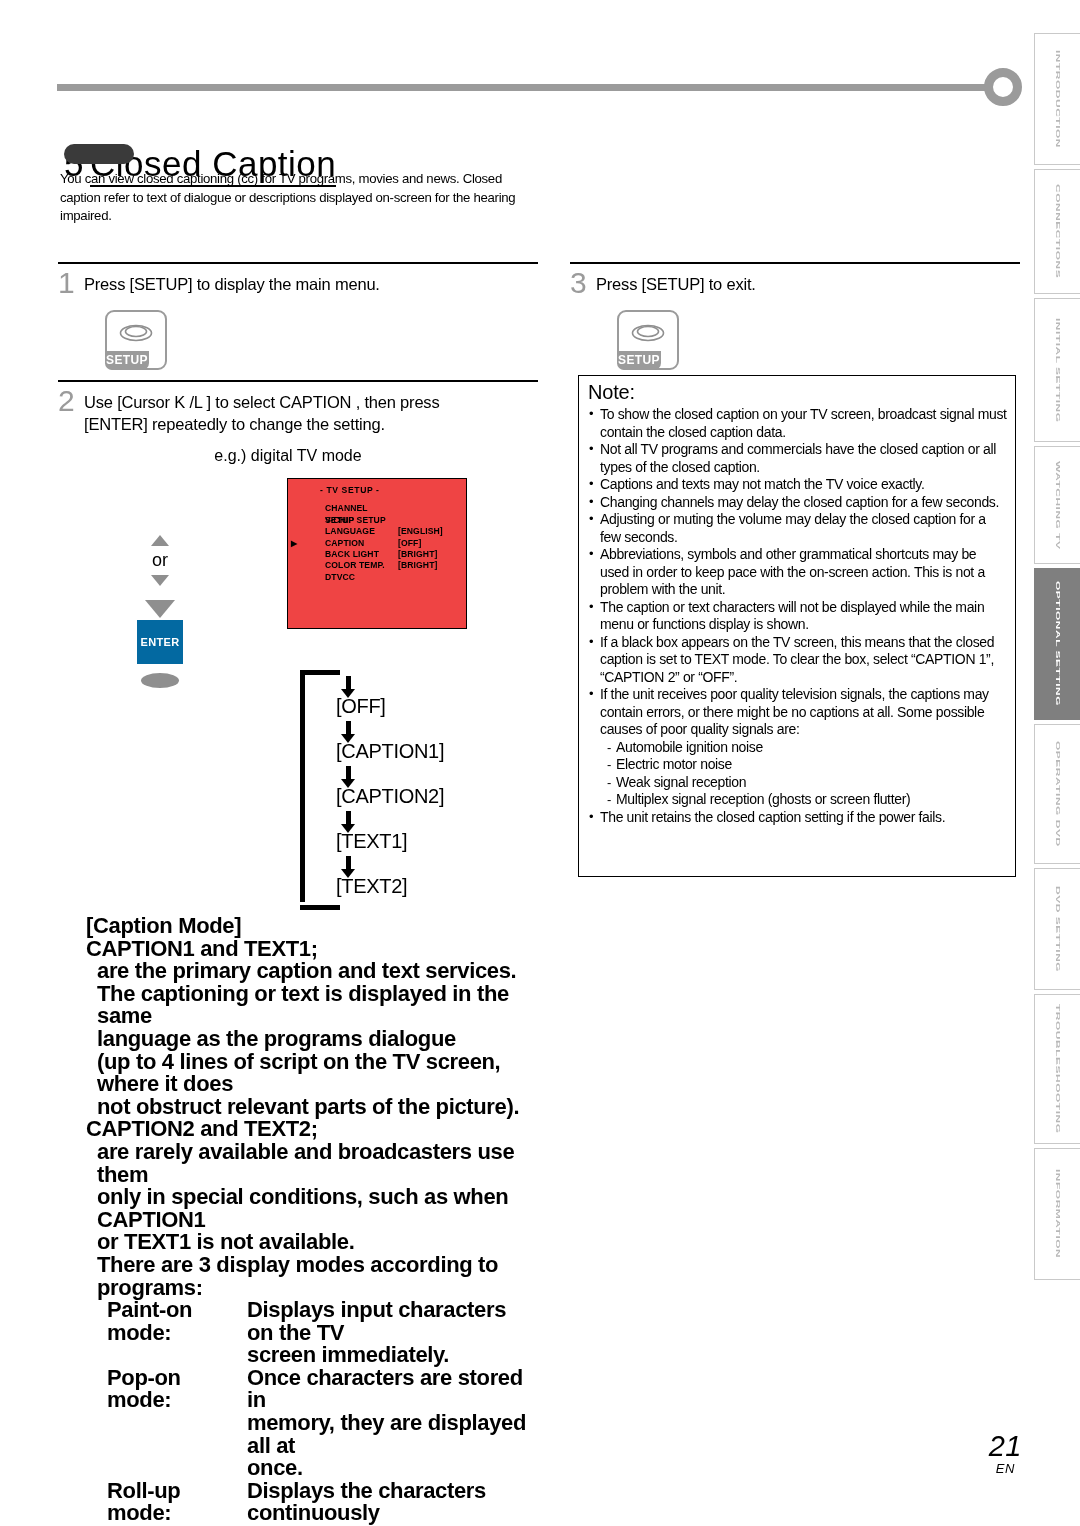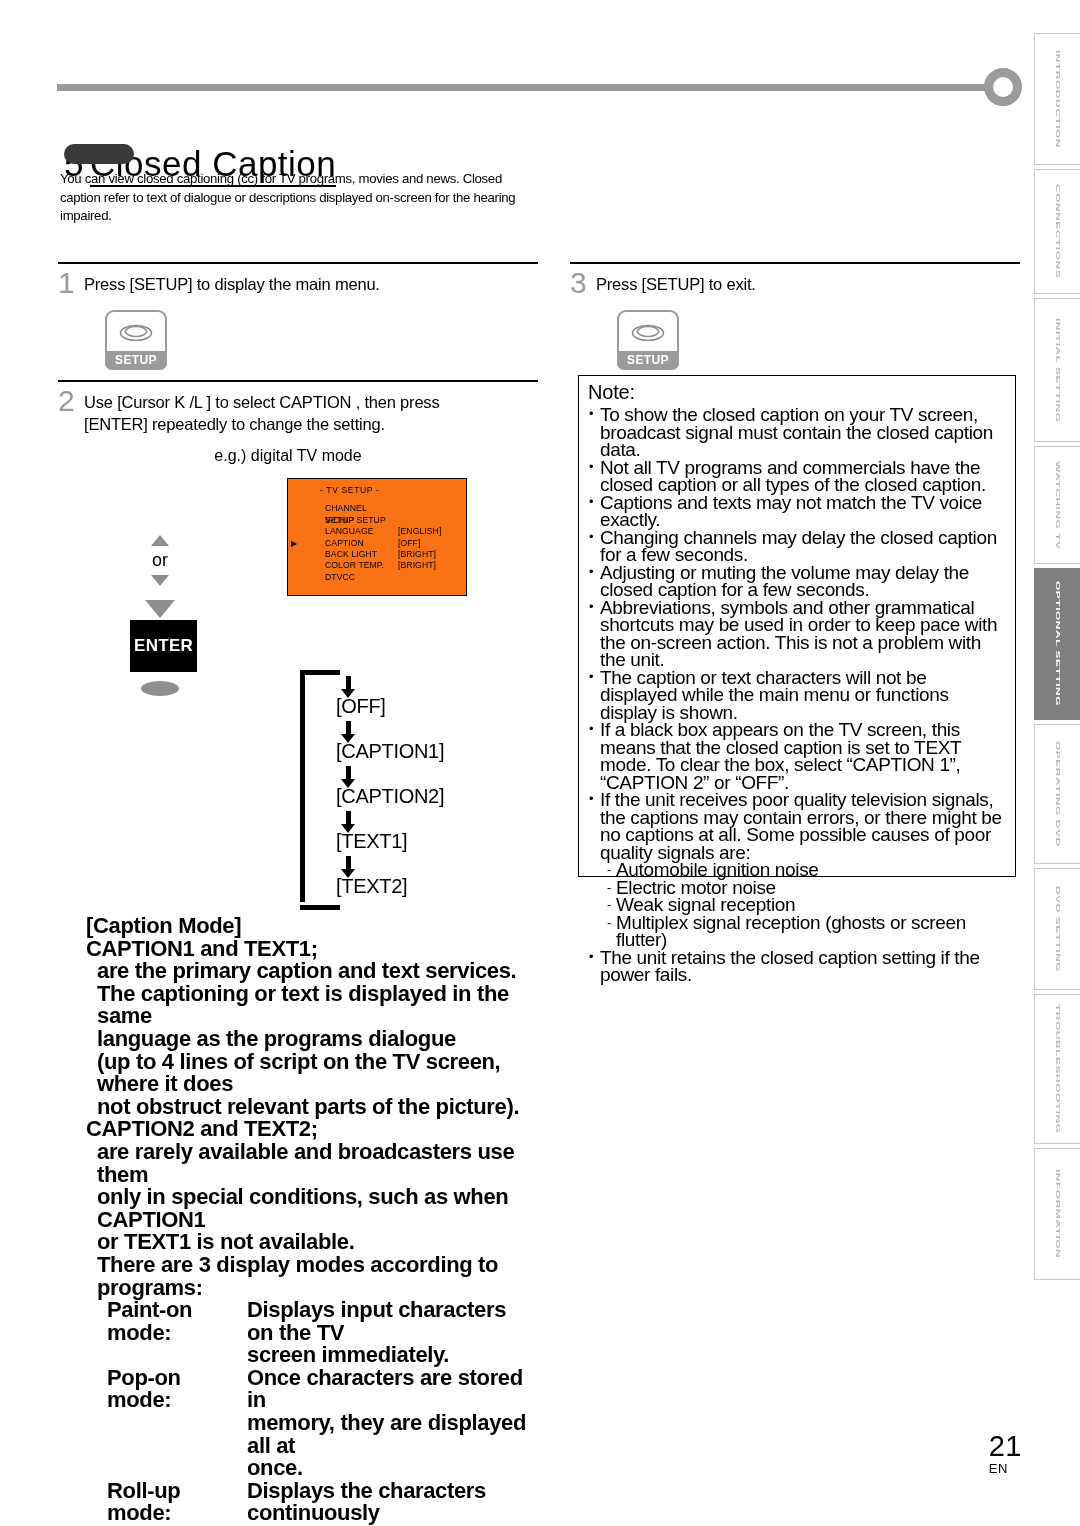--- a/index.html
+++ b/index.html
@@ -36,43 +36,43 @@
   .step { position:absolute; width:100%; }
   .step-rule { height:2px; background:#000; width:100%; }
   .step-head { display:flex; align-items:flex-start; margin-top:6px; }
   .step-num { color:#9b9b9b; font-size:30px; line-height:26px; width:26px; flex:0 0 26px; }
   .step-text { font-size:16.5px; line-height:22px; letter-spacing:-0.2px; padding-top:3px; }
 
   
   .key { width:62px; height:60px; position:relative; }
   .key-body { position:absolute; left:0; top:0; width:62px; height:60px;
               border:2px solid #9b9b9b; border-radius:9px; background:#fff; }
-  .key-cap  { position:absolute; left:0; bottom:0; width:62px; height:19px;
+  .key-cap  { position:absolute; left:0; bottom:0; width:44px; height:19px;
               background:#9b9b9b; border-radius:0 0 7px 7px;
               color:#fff; font-size:12px; font-weight:bold; text-align:center; line-height:19px;
               letter-spacing:0.4px; }
   .key-glyph { position:absolute; left:14px; top:14px; width:34px; height:18px; }
 
   
   #cursor-group { position:absolute; left:130px; top:535px; width:60px; text-align:center; }
   .tri-up   { width:0;height:0;border-left:9px solid transparent;border-right:9px solid transparent;
               border-bottom:11px solid #8f8f8f; margin:0 auto; }
   .tri-dn   { width:0;height:0;border-left:9px solid transparent;border-right:9px solid transparent;
               border-top:11px solid #8f8f8f; margin:0 auto; }
   .or-word  { font-size:18px; color:#000; margin:4px 0 4px; }
   .tri-big  { width:0;height:0;border-left:15px solid transparent;border-right:15px solid transparent;
               border-top:18px solid #8f8f8f; margin:14px auto 2px; }
-  .enter-lbl{ display:inline-block; background:#000000; color:#fff; font-size:17px; font-weight:bold;
+  .enter-lbl{ display:inline-block; background:#0369a1; color:#fff; font-size:11px; font-weight:bold;
               padding:16px 4px; letter-spacing:0.3px; }
   .ellipse-gray { width:38px; height:15px; background:#8f8f8f; border-radius:50%; margin:9px auto 0; }
 
   
-  #osd { position:absolute; left:287px; top:478px; width:180px; height:118px;
-         border:1.5px solid #000; background:#f97316; font-size:8.6px; line-height:11.4px;
-         letter-spacing:0.1px; }
+  #osd { position:absolute; left:287px; top:478px; width:180px; height:151px;
+         border:1.5px solid #000; background:#ef4444; font-size:8.6px; line-height:11.4px;
+         letter-spacing:0.1px;font-weight:bold; }
   #osd .osd-title { text-align:left; padding:6px 0 0 32px; letter-spacing:0.6px; }
   #osd .osd-rows { margin-top:7px; padding-left:13px; position:relative; }
   #osd .osd-row { display:flex; height:11.4px; }
   #osd .osd-name { width:73px;margin-left:24px; }
   #osd .osd-val  { }
   #osd .osd-ptr  { position:absolute; left:3px; font-size:8px; line-height:11.4px; }
 
   
   #flow { position:absolute; left:300px; top:670px; width:200px; height:240px; }
   #flow .loop-v { position:absolute; left:0; top:0; width:5px; height:232px; background:#000; }
@@ -92,39 +92,39 @@
   #caption-mode .ind1 { padding-left:11px; }
   .mode-row { display:flex;margin-left:21px; }
   .mode-row .mode-name { width:140px; flex:0 0 140px; }
   .mode-row .mode-desc { flex:1; }
 
   
   #note-box { position:absolute; left:578px; top:375px; width:438px; height:502px;
               border:1.6px solid #000; background:#fff; padding:4px 8px 8px 9px; }
   #note-title { font-size:20px; line-height:25px; letter-spacing:-0.2px; }
   #note-box ul { list-style:none; margin:1px 0 0; padding:0; }
-  #note-box li { font-size:19px; line-height:17.5px; letter-spacing:-0.35px;
+  #note-box li { font-size:14px; line-height:17.5px; letter-spacing:-0.35px;
                  padding-left:12px; position:relative; margin-bottom:0px; }
   #note-box li:before { content:"\2022"; position:absolute; left:1px; top:-1px; font-size:13px; }
   #note-box .sub { list-style:none; margin:0; padding:0 0 0 6px; }
   #note-box .sub li { padding-left:10px; }
   #note-box .sub li:before { content:"-"; left:1px; top:0; }
 
   
   #tabs { position:absolute; right:0; top:33px; width:46px; }
   .tab { width:46px; border:1.4px solid #c9c9c9; border-right:none; margin-bottom:4px;
          display:flex; align-items:center; justify-content:center; background:#fff; }
   .tab span { writing-mode:vertical-rl; text-orientation:mixed;
               font-size:12px; font-weight:bold; color:#b8b8b8; letter-spacing:0.5px;
               transform:scaleX(0.52); transform-origin:center; white-space:nowrap; }
   .tab.active { background:#7f7f7f; border-color:#7f7f7f; }
   .tab.active span { color:#ffffff; }
 
   
-  #page-no { position:absolute; right:58px; bottom:50px; text-align:left; }
+  #page-no { position:absolute; right:58px; bottom:50px; text-align:center;font-style:italic; }
   #page-no .pn { font-size:29px; line-height:30px; letter-spacing:0.5px; }
   #page-no .pl { font-size:13px; line-height:15px; letter-spacing:0.5px; }
 </style>
 </head>
 <body>
 
 <div id="top-rule"></div>
 <div id="top-ring"></div>
 
 <div id="page-title">

